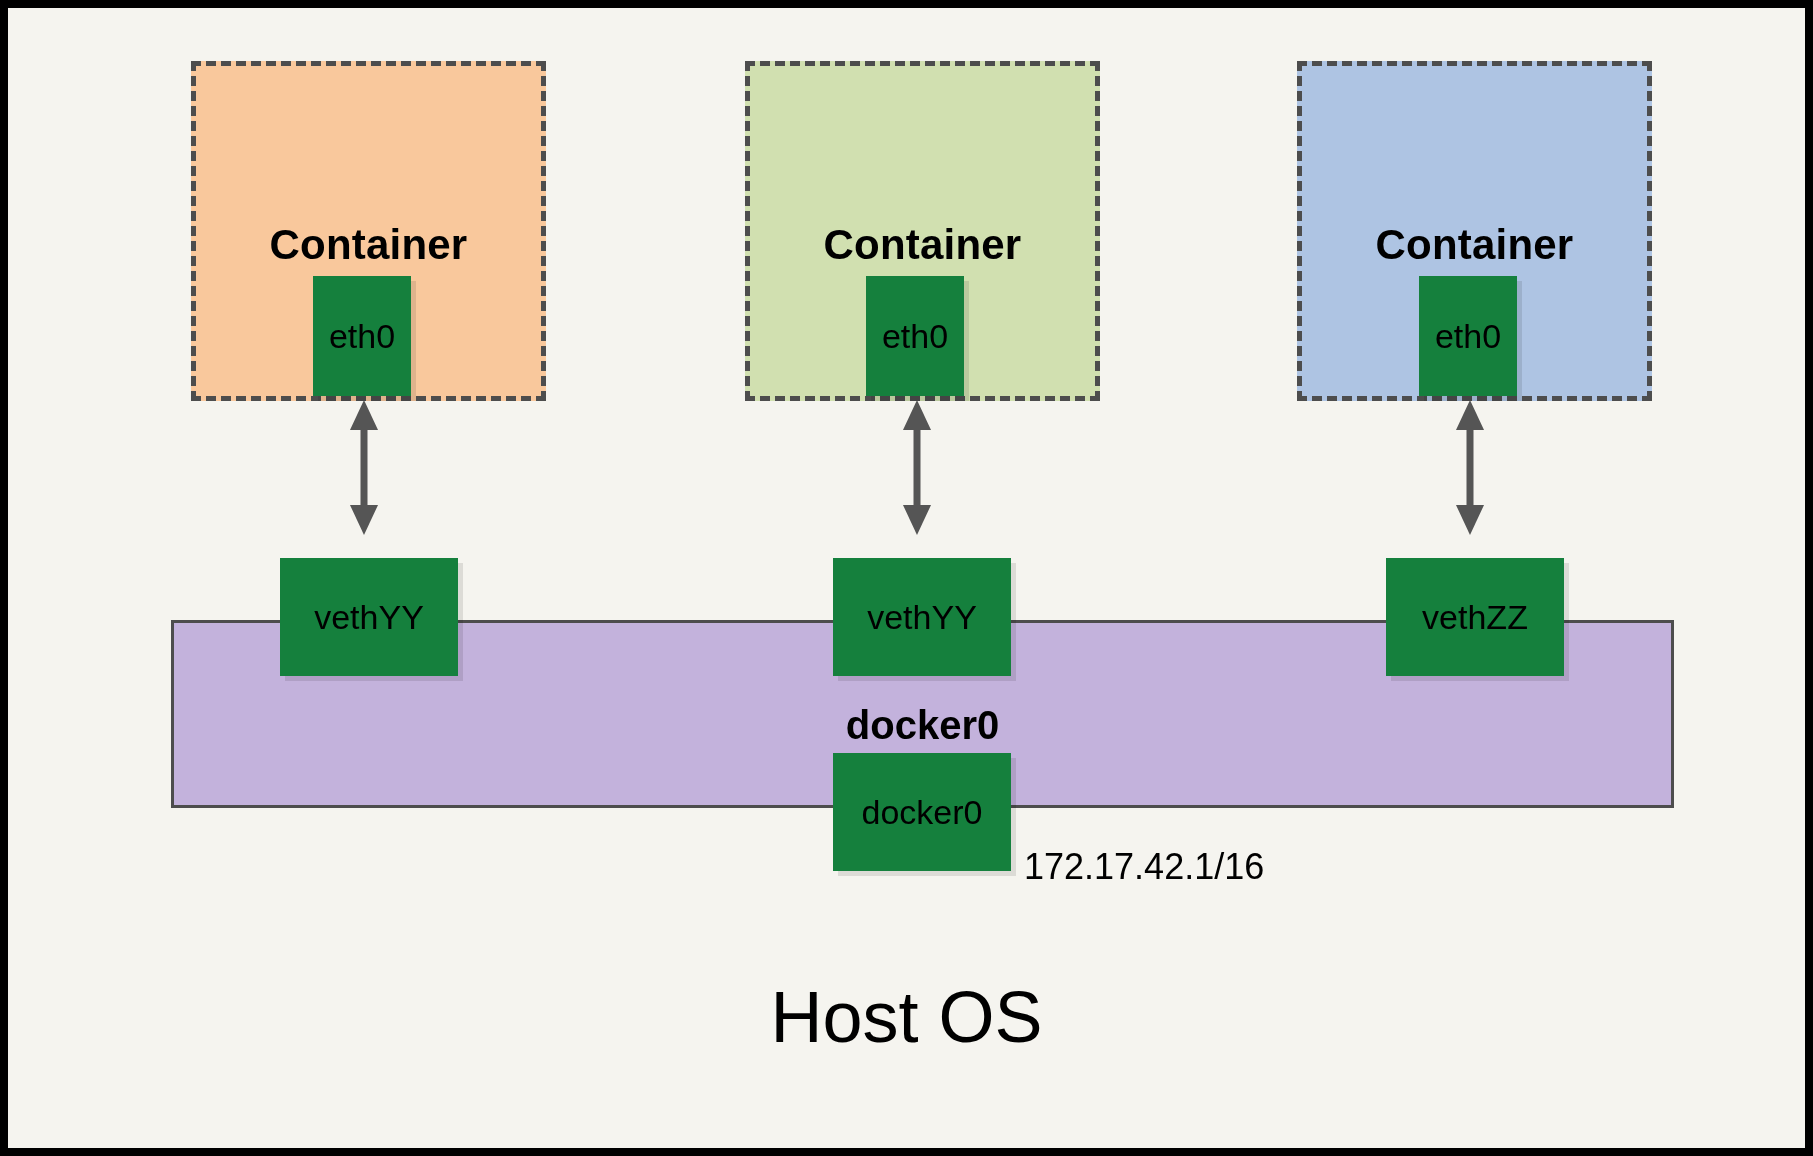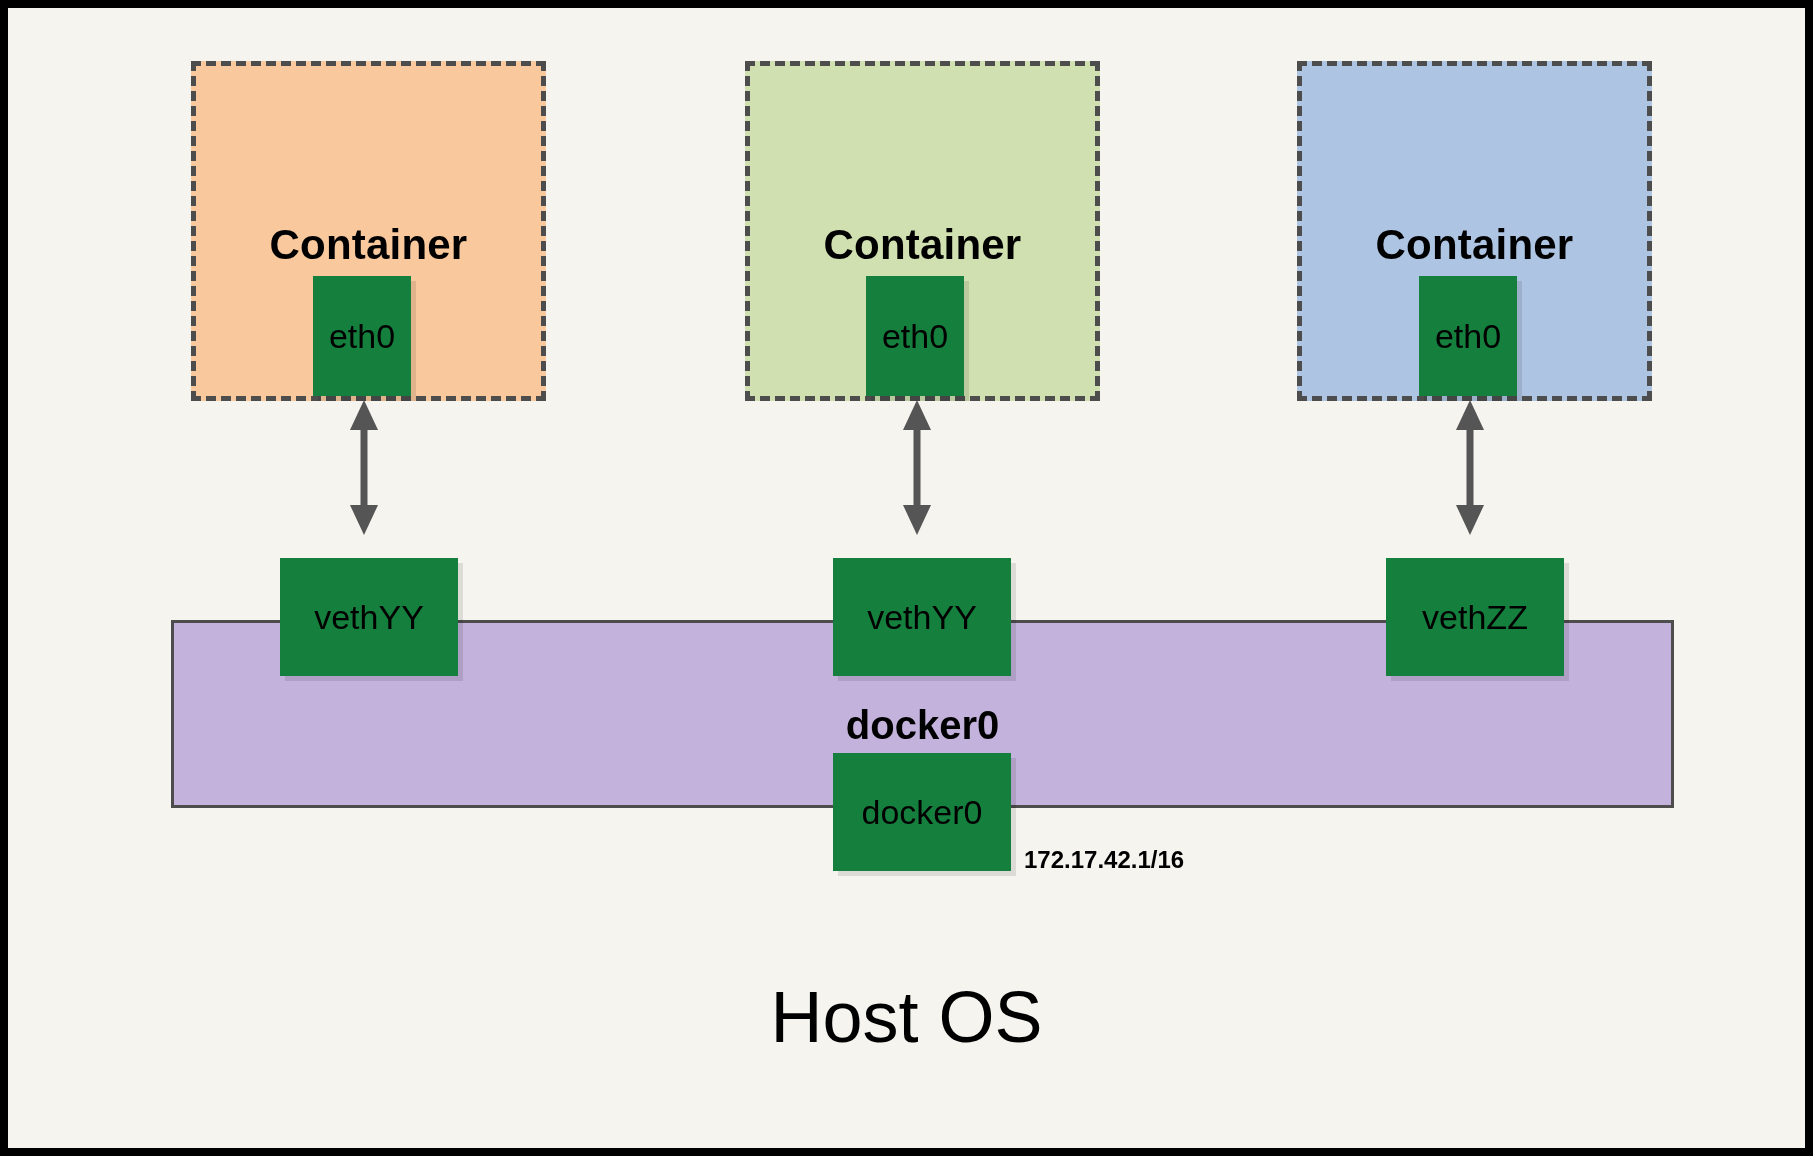--- a/index.html
+++ b/index.html
@@ -73,22 +73,21 @@
     position: absolute;
   }
 
   
   .free-text {
     position: absolute;
     color: #000000;
     white-space: nowrap;
   }
   #ip-label {
-    font-size: 24px;
-    font-weight: bold;
+    font-size: 36px;
   }
   #host-os-label {
     font-size: 72px;
     left: 0;
     right: 0;
     text-align: center;
     margin-top: 8px;
   }
 </style>
 </head>

